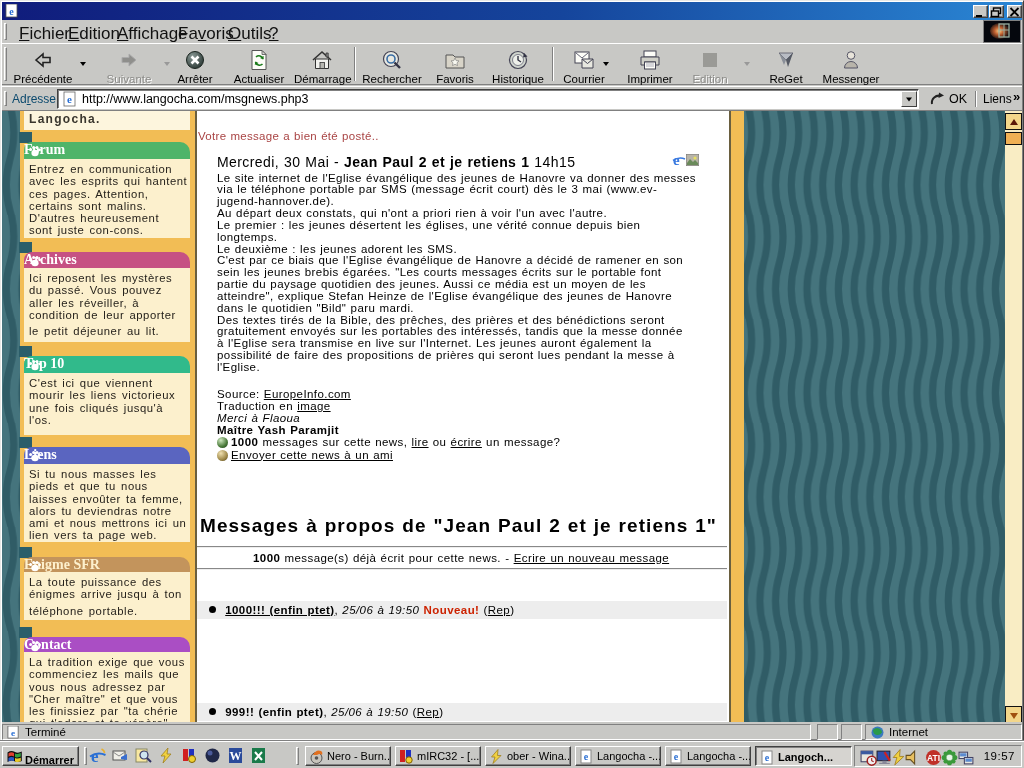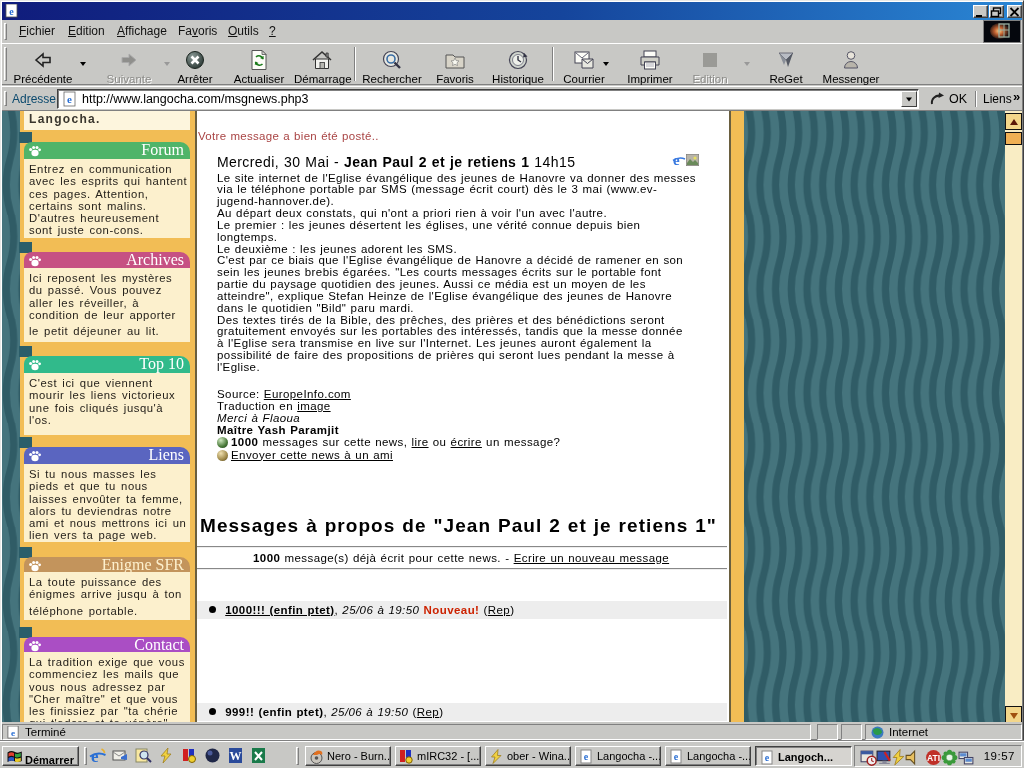--- a/index.html
+++ b/index.html
@@ -4,21 +4,21 @@
 html,body{width:1024px;height:768px;overflow:hidden}
 body{font-family:"Liberation Sans",sans-serif;background:#c8c8c5;position:relative}
 #screen{position:absolute;left:0;top:0;width:1024px;height:768px;background:#c8c8c5}
 .win{position:absolute;left:0;top:0;width:1024px;height:741px;background:#c8c8c5;border-top:1px solid #e8e8e6;border-left:1px solid #e8e8e6;border-right:1px solid #404040;border-bottom:1px solid #404040;box-shadow:inset 1px 1px 0 #fff,inset -1px -1px 0 #808080}
 
 #titlebar{position:absolute;left:2px;top:2px;width:1020px;height:18px;background:linear-gradient(90deg,#101c7c 0%,#15459c 55%,#2a86d4 100%);color:#fff;font-weight:bold;font-size:13px;line-height:18px}
 #titlebar .ticon{position:absolute;left:3px;top:2px;width:14px;height:14px}
 #titlebar .ttext{position:absolute;left:22px;top:0px;white-space:nowrap;letter-spacing:0.55px}
 .wbtn{position:absolute;top:3px;width:15px;height:13px;background:#c8c8c5;border-top:1px solid #fff;border-left:1px solid #fff;border-right:1px solid #404040;border-bottom:1px solid #404040;box-shadow:inset -1px -1px 0 #808080;font-size:9px;text-align:center;color:#000}
 
-#menubar{position:absolute;left:2px;top:20px;width:1020px;height:23px;font-size:12px;color:#111}
+#menubar{position:absolute;left:2px;top:20px;width:1020px;height:23px;font-size:17px;color:#111}
 .grip{position:absolute;left:2px;top:3px;bottom:3px;width:3px;border-top:1px solid #fff;border-left:1px solid #fff;border-right:1px solid #808080;border-bottom:1px solid #808080}
 .mitem{position:absolute;top:4px}
 .mitem u{text-decoration:underline}
 #brand{position:absolute;right:1px;top:0px;width:38px;height:23px;background:#05070d;border:1px solid #808080}
 
 #toolbar{position:absolute;left:2px;top:43px;width:1020px;height:42px;border-top:1px solid #fff;border-bottom:1px solid #808080;font-size:11.5px;color:#000}
 .tsep{position:absolute;top:3px;height:34px;width:2px;border-left:1px solid #808080;border-right:1px solid #fff}
 .tbtn{position:absolute;top:2px;height:38px;text-align:center}
 .tbtn .lbl{position:absolute;top:27px;width:100%;white-space:nowrap}
 .tbtn .ic{position:absolute;top:3px;left:50%;transform:translateX(-50%);width:22px;height:22px}
@@ -35,21 +35,21 @@
 #lchev{position:absolute;left:1011px;top:2px;font-weight:bold;font-size:13px}
 
 #viewport{position:absolute;left:2px;top:110px;width:1020px;height:612px;background:#44717a;overflow:hidden;border-top:1px solid #808080}
 #vsb{position:absolute;right:0;top:0;width:17px;height:612px;background:#f9edc4}
 .sbtn{position:absolute;left:0;width:17px;height:17px;background:#f3d68a;border:1px solid #111}
 .sb-thumb{position:absolute;left:0;top:21px;width:17px;height:13px;background:#f0b054;border:1px solid #111}
 .arr{position:absolute;left:4px;width:0;height:0;border-left:4.5px solid transparent;border-right:4.5px solid transparent}
 
 #sidebar{position:absolute;left:18px;top:0;width:176px;height:612px;background:#f2bd55}
 .sbox{position:absolute;left:4px;width:166px}
-.shead{position:absolute;left:0;width:166px;height:17px;border-radius:8px 10px 0 0;color:#fff;font-family:"Liberation Serif",serif;font-weight:normal;font-size:16px;line-height:16px;text-align:right;padding-right:6px}
+.shead{position:absolute;left:0;width:166px;height:17px;border-radius:8px 10px 0 0;color:#fff;font-family:"Liberation Serif",serif;font-weight:bold;font-size:14px;line-height:16px;padding-right:6px}
 .snotch{position:absolute;left:-1px;width:13px;height:11px;background:#2b5e6a}
 .sbody{position:absolute;left:0;width:166px;background:#fcf0cd;color:#26221c;font-size:11.3px;line-height:12.3px;letter-spacing:0.55px;word-spacing:1.5px;padding:4px 2px 0 5px}
 .paw{position:absolute;left:4px;top:2px;width:14px;height:14px}
 
 #content{position:absolute;left:193px;top:0;width:536px;height:612px;background:#fff;border-right:2px solid #6a5f3f;border-left:2px solid #6a5f3f;font-size:11.5px;color:#000;overflow:hidden}
 #orange2{position:absolute;left:729px;top:0;width:13px;height:612px;background:#f2bd55}
 .ct{position:absolute;left:20px;letter-spacing:0.42px;word-spacing:0.6px;line-height:11.85px;white-space:nowrap}
 a{color:#000;text-decoration:underline}
 .ball{display:inline-block;width:11px;height:11px;border-radius:50%;margin-right:3px;vertical-align:-2px}
 .dot{display:inline-block;width:7px;height:7px;border-radius:50%;background:#000;margin-right:5px;vertical-align:1px}

